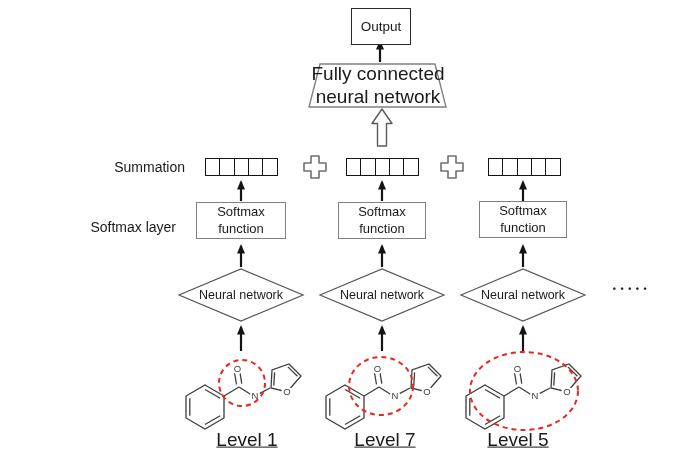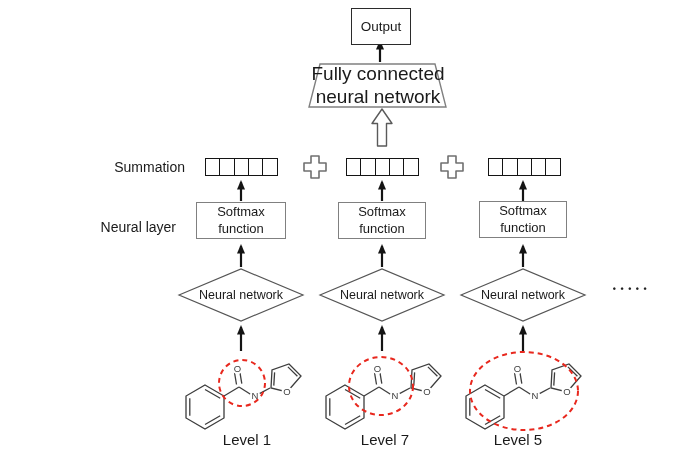--- a/index.html
+++ b/index.html
@@ -18,21 +18,21 @@
   .output-box { border:1.4px solid #2b2b2b; font-size:13.5px; }
   .softmax-box { border:1.2px solid #808080; font-size:13px; line-height:1.3; }
   .vector { position:absolute; display:flex; height:18px; box-sizing:border-box; }
   .vector .cell {
     flex:1; box-sizing:border-box; border:1.7px solid #141414; background:#fff;
     margin-left:-1.7px;
   }
   .vector .cell:first-child { margin-left:0; }
   .trap-lbl { font-size:19px; }
   .diamond-lbl { font-size:12.5px; }
-  .level-lbl { font-size:15px; }
+  .level-lbl { font-size:19px;text-decoration:underline; }
   .dots { font-size:9px; font-weight:bold; letter-spacing:4.5px; color:#222; }
   .hl-ellipse { fill:none; stroke:var(--hl,#e8281e); stroke-width:2; stroke-dasharray:5 4; }
   .mol-line { stroke:#3d3d3d; stroke-width:1.3; fill:none; }
   .atom { font-family:"Liberation Sans", sans-serif; font-size:9.5px; fill:#3d3d3d; text-anchor:middle; }
   .arrow-line { stroke:#141414; stroke-width:2.2; }
 </style>
 </head>
 <body>
 
 <div class="canvas">
@@ -99,21 +99,21 @@
   <div class="box output-box" style="left:351px; top:8px; width:60px; height:37px;">
     <span>Output</span>
   </div>
 
   <div class="lbl ctr trap-lbl" style="left:378px; top:86px;">
     <div>Fully connected</div>
     <div>neural network</div>
   </div>
 
   <div class="lbl row-lbl" style="left:40px; top:167px; width:145px;">Summation</div>
-  <div class="lbl row-lbl" style="left:40px; top:227px; width:136px;">Neural layer</div>
+  <div class="lbl row-lbl" style="left:40px; top:227px; width:136px;">Softmax layer</div>
 
   <div class="vector" style="left:205px; top:158px; width:73px;">
       <div class="cell"></div>
       <div class="cell"></div>
       <div class="cell"></div>
       <div class="cell"></div>
       <div class="cell"></div>
     </div>
   <div class="vector" style="left:346px; top:158px; width:73px;">
       <div class="cell"></div>

